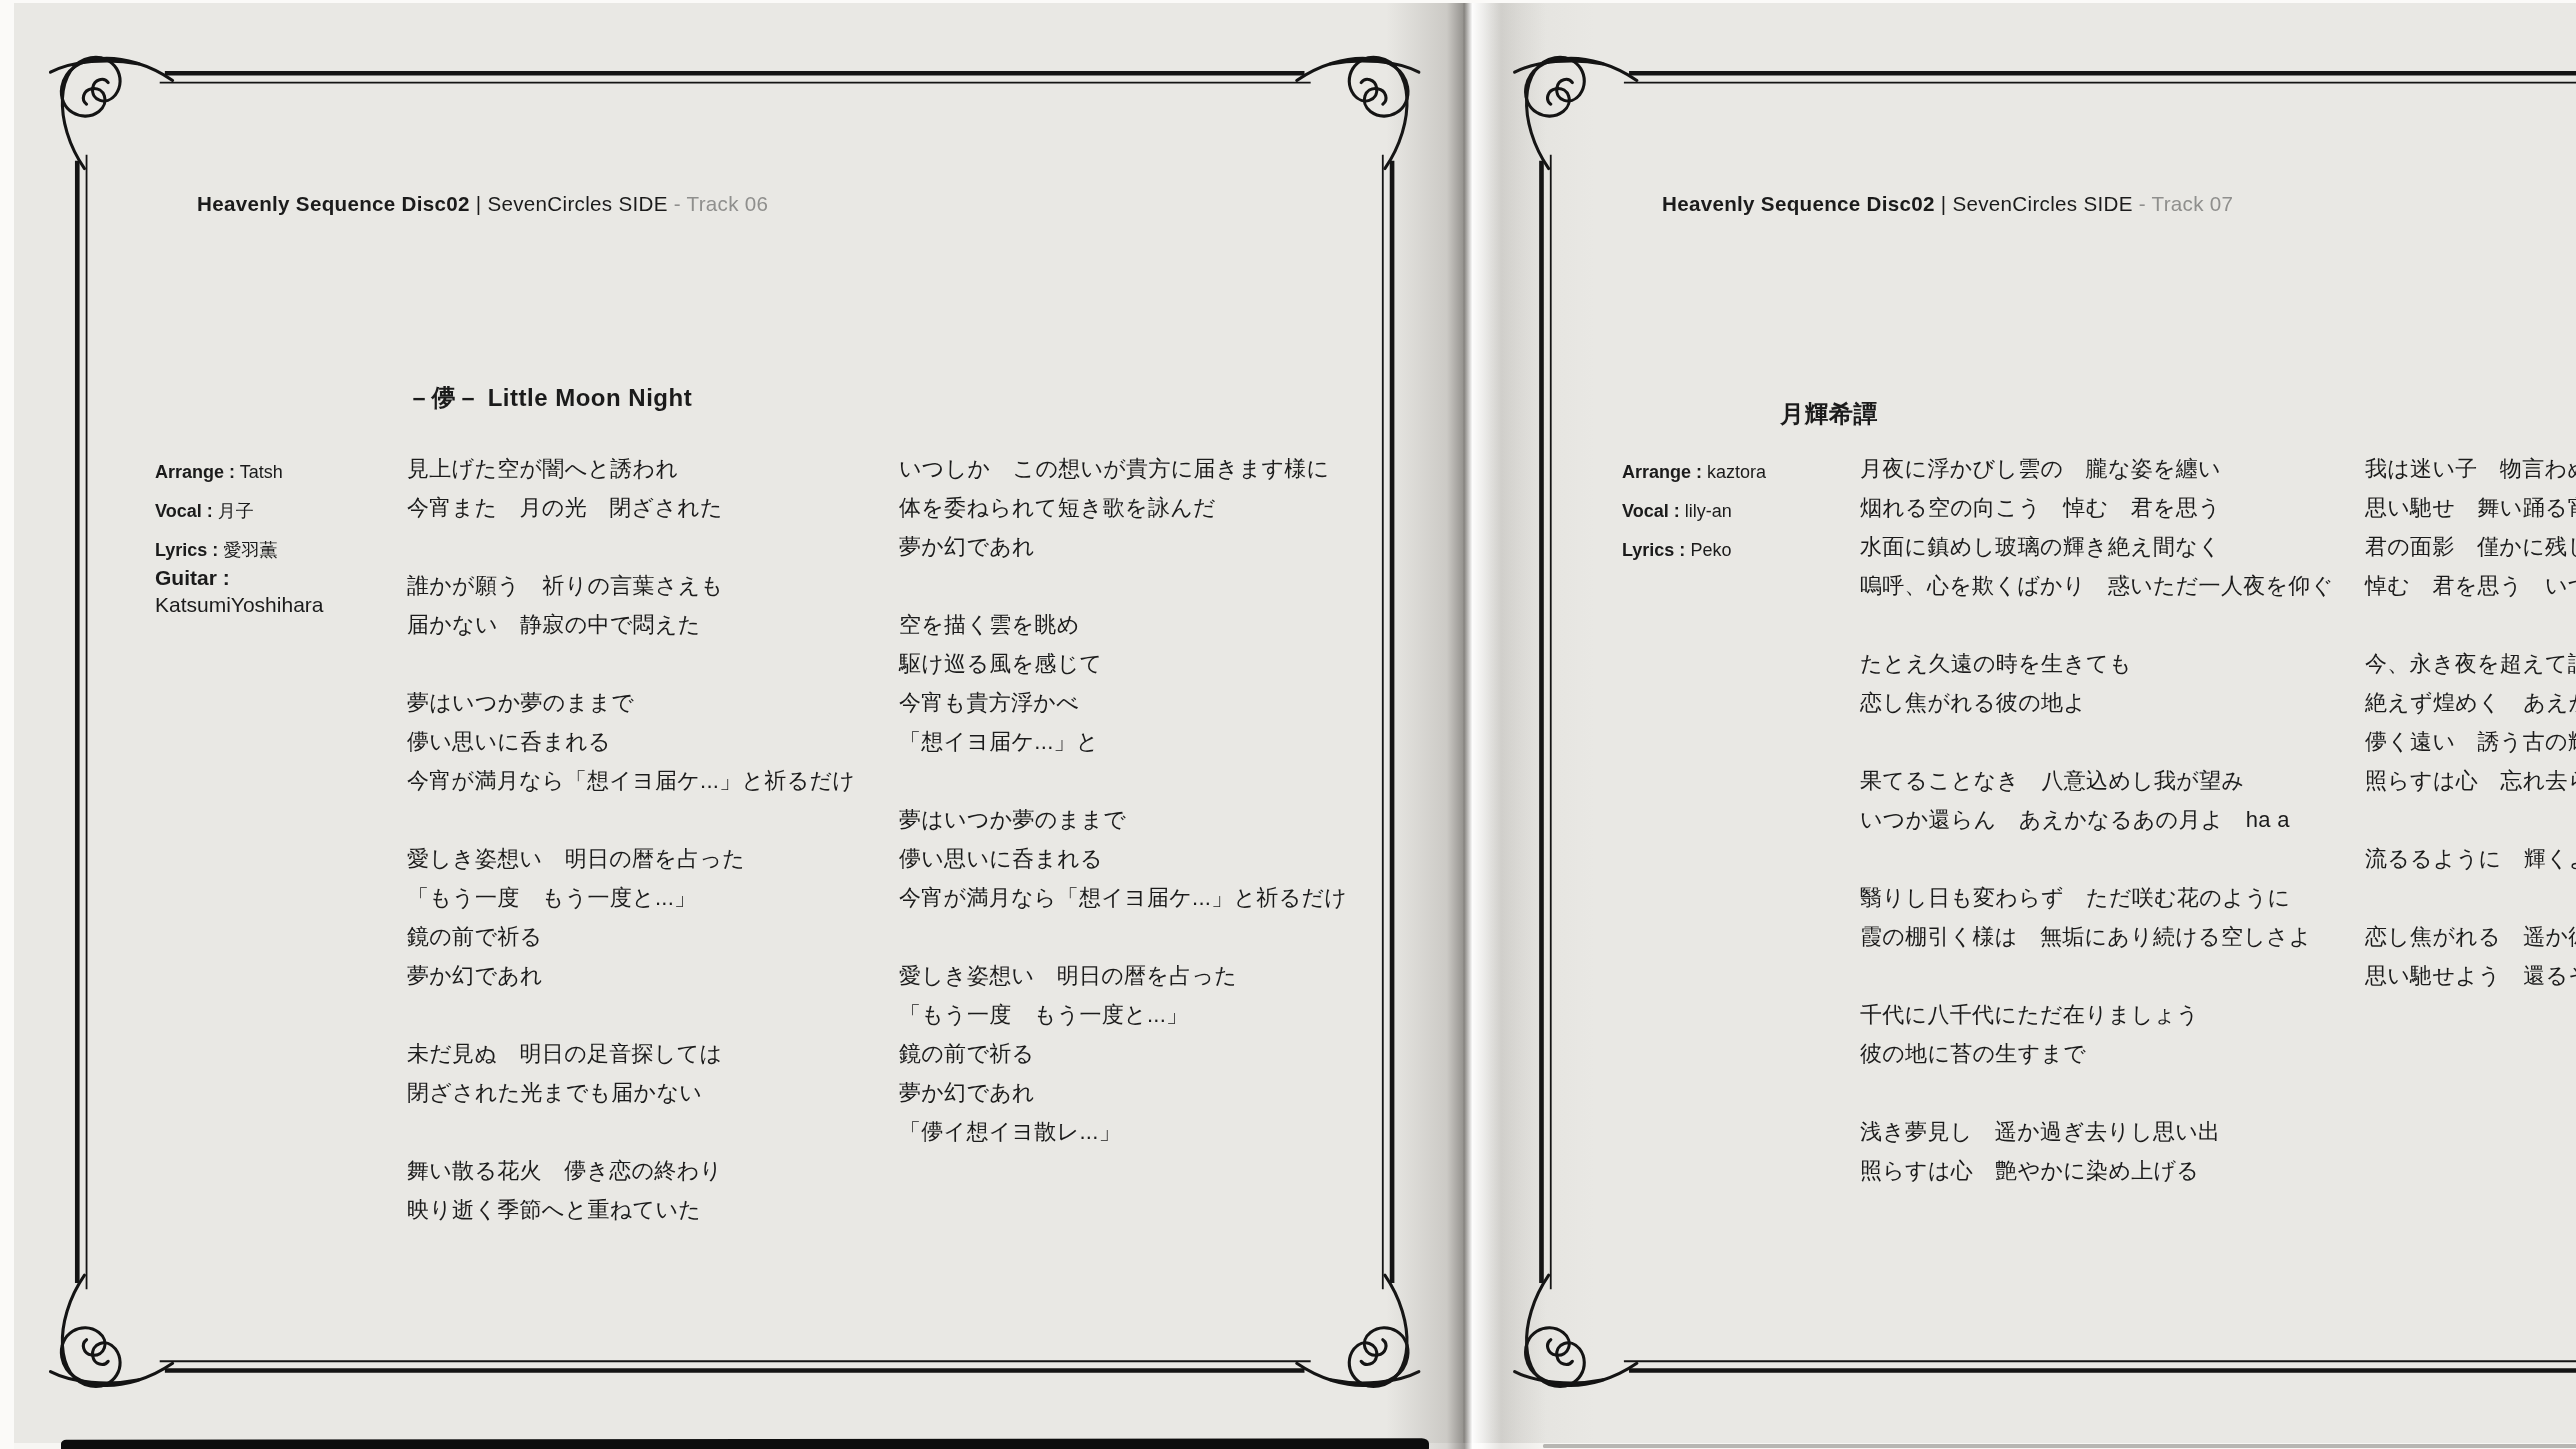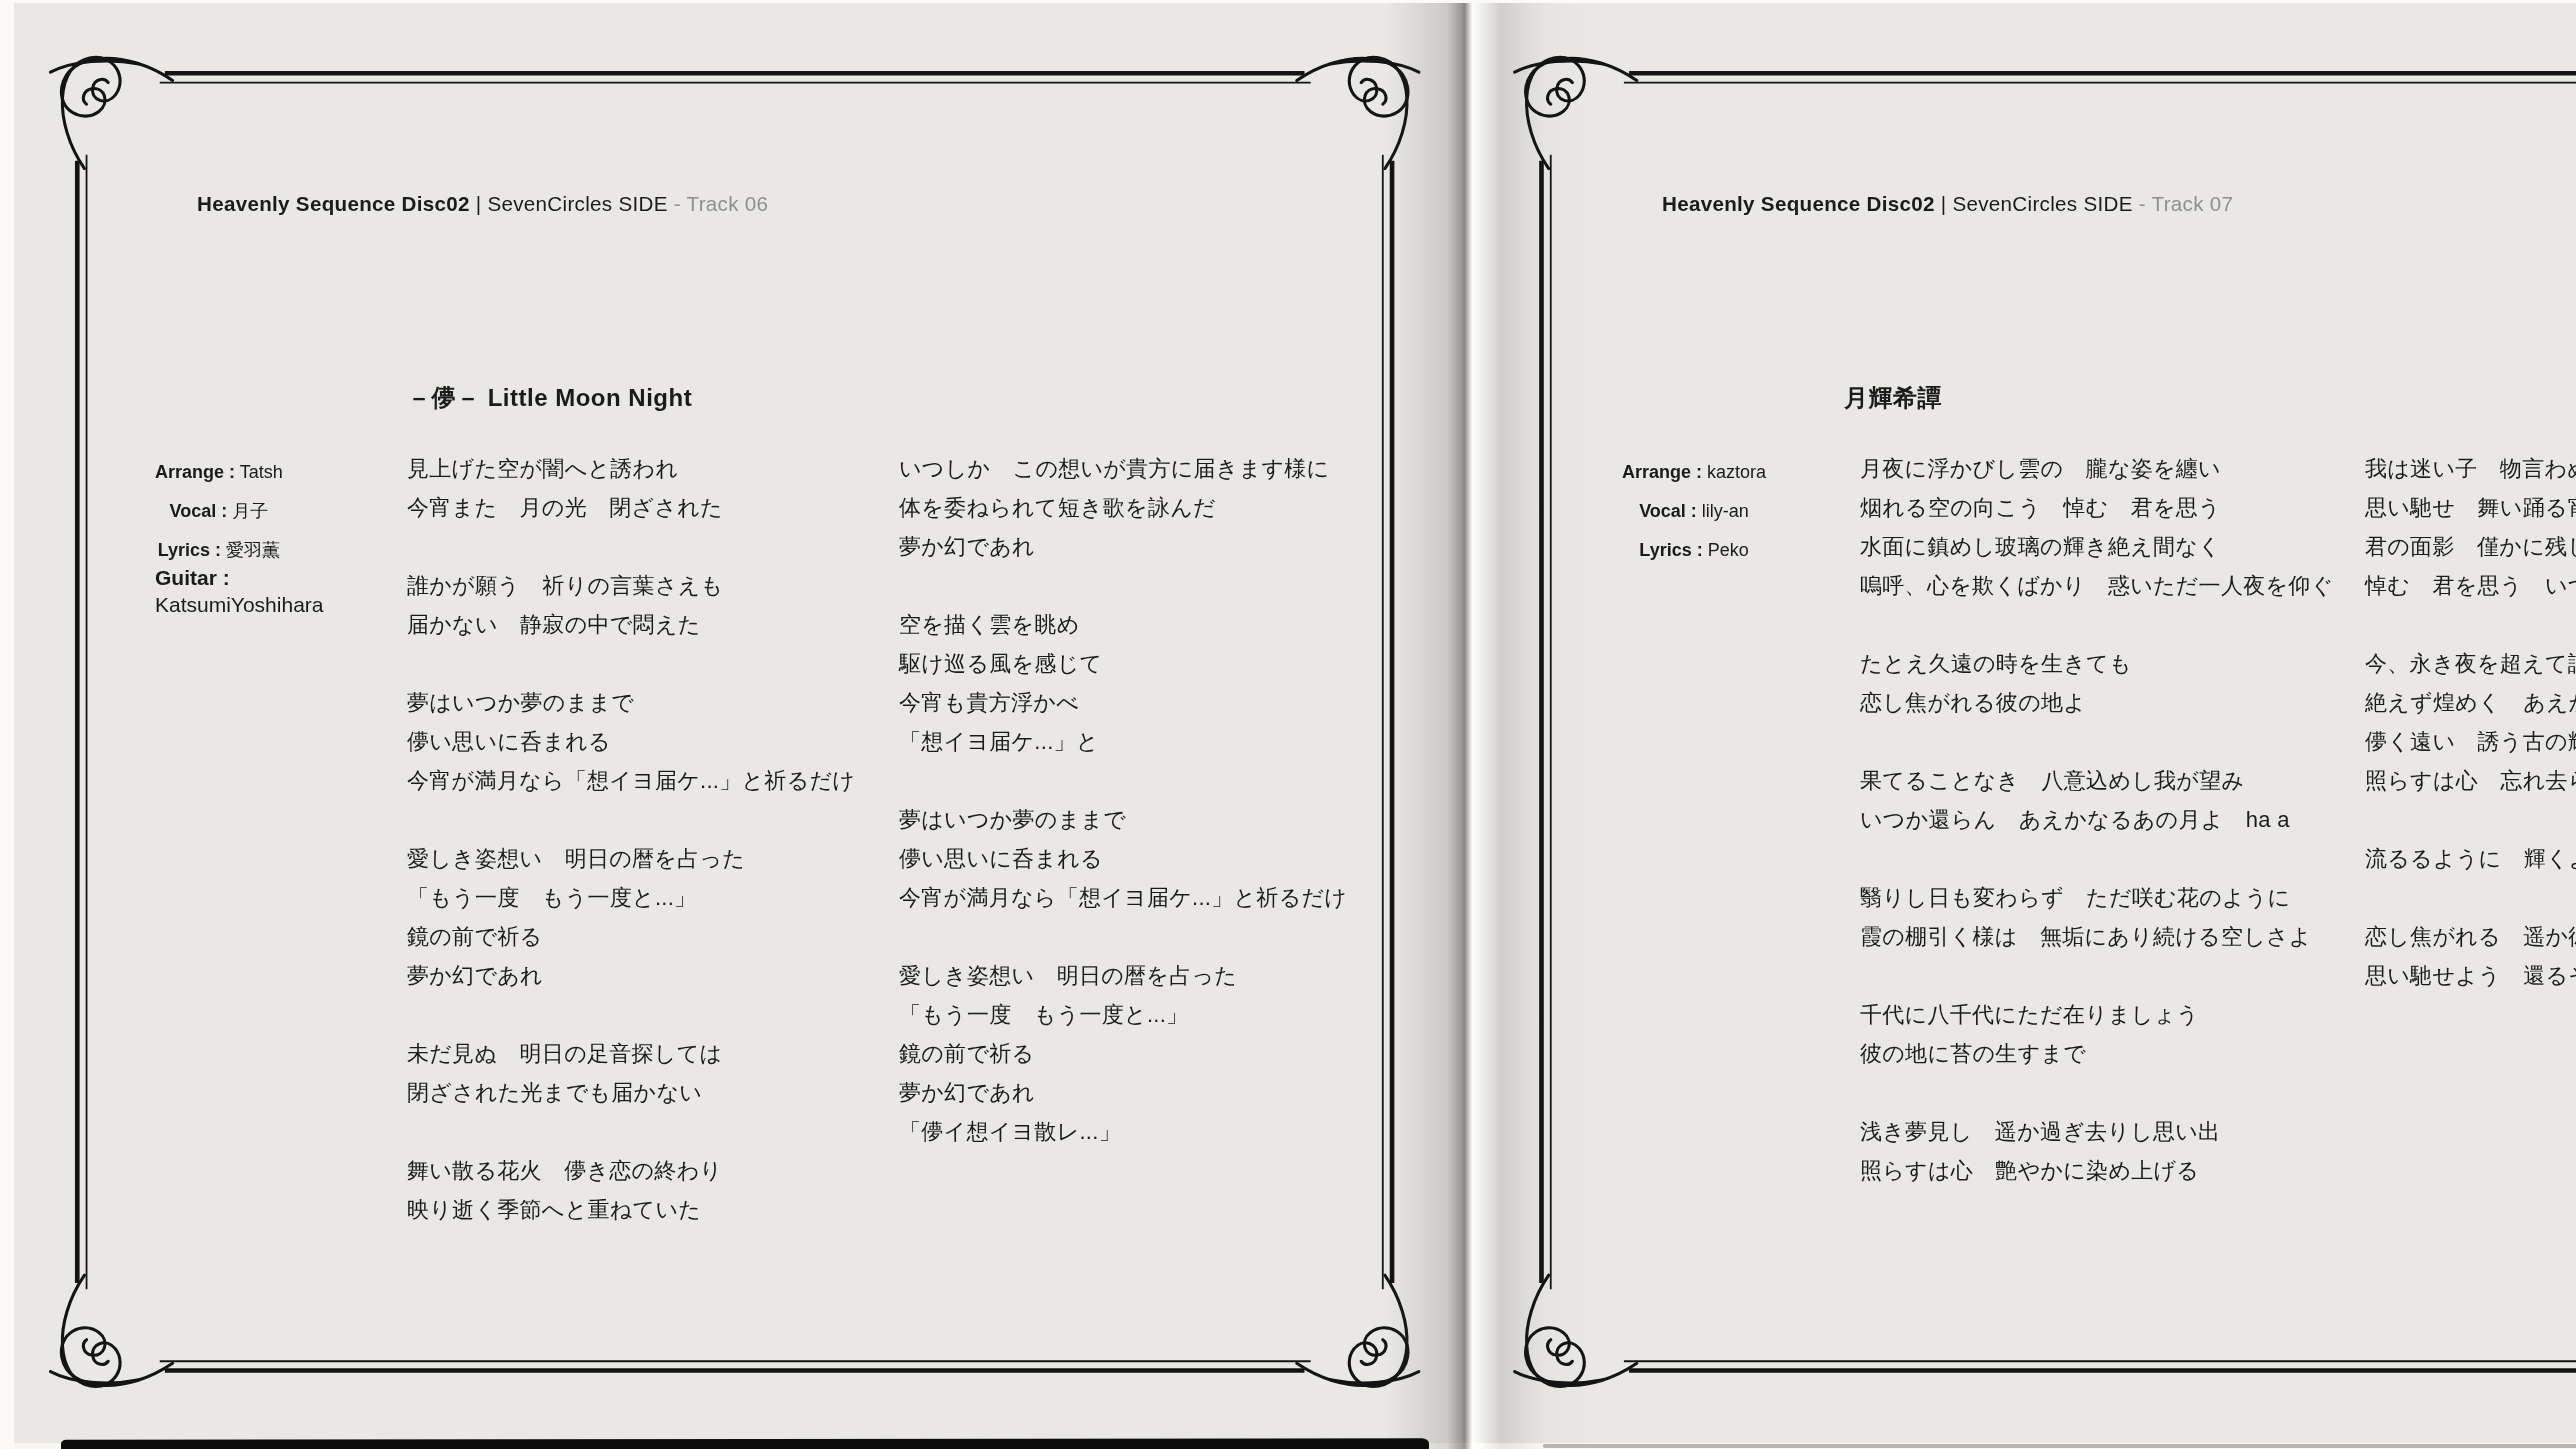--- a/index.html
+++ b/index.html
@@ -46,25 +46,25 @@
     left:1543px;top:1444px;width:1340px;height:3.6px;background:#b7b6b2;border-radius:1.5px;
     transform:none;
   }
   .hdr{position:absolute;top:192px;font-size:20.6px;white-space:pre;letter-spacing:0.3px;}
   .hdr .album{font-weight:bold;margin-left:42px;}
   .hdr .track{color:var(--muted);}
   .hdr.p0{left:155px;}
   .hdr.p1{left:1620px;}
   .title{position:absolute;top:382px;font-size:24px;font-weight:bold;letter-spacing:0.5px;}
   .title.p0{left:407px;}
-  .title.p1{left:1844px;}
+  .title.p1{left:1780px;margin-top:16px;}
   .credits{position:absolute;top:453px;font-size:18px;}
   .credits.p0{left:155px;}
   .credits.p1{left:1622px;}
-  .credit-line{height:39px;line-height:39px;white-space:pre;text-align:center;}
+  .credit-line{height:39px;line-height:39px;white-space:pre;}
   .credit-label{font-weight:bold;}
   .credits-extra{position:absolute;left:155px;top:564px;font-size:21px;}
   .credits-extra .credit-label{display:block;height:27px;line-height:27px;}
   .credits-extra .credit-value{display:block;height:27px;line-height:27px;}
   .lyrics-col{position:absolute;top:449px;font-size:22px;}
   .lyrics-col.p0c0{left:407px;}
   .lyrics-col.p0c1{left:899px;}
   .lyrics-col.p1c0{left:1860px;}
   .lyrics-col.p1c1{left:2365px;}
   .stanza{margin-bottom:39px;}

